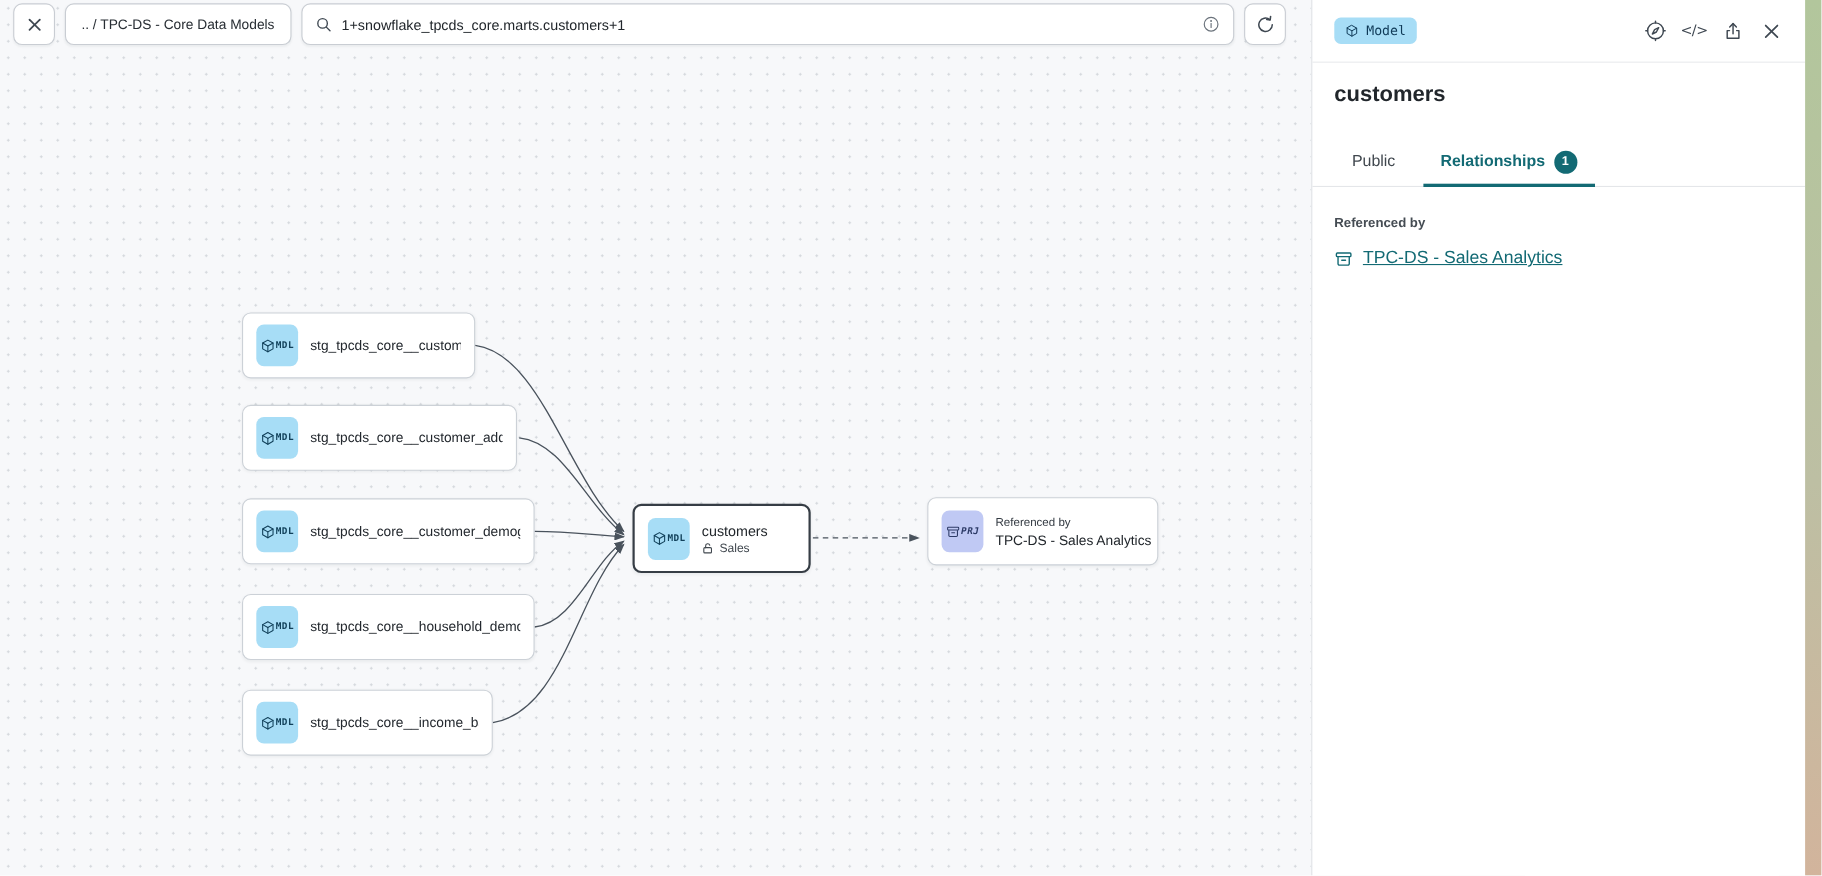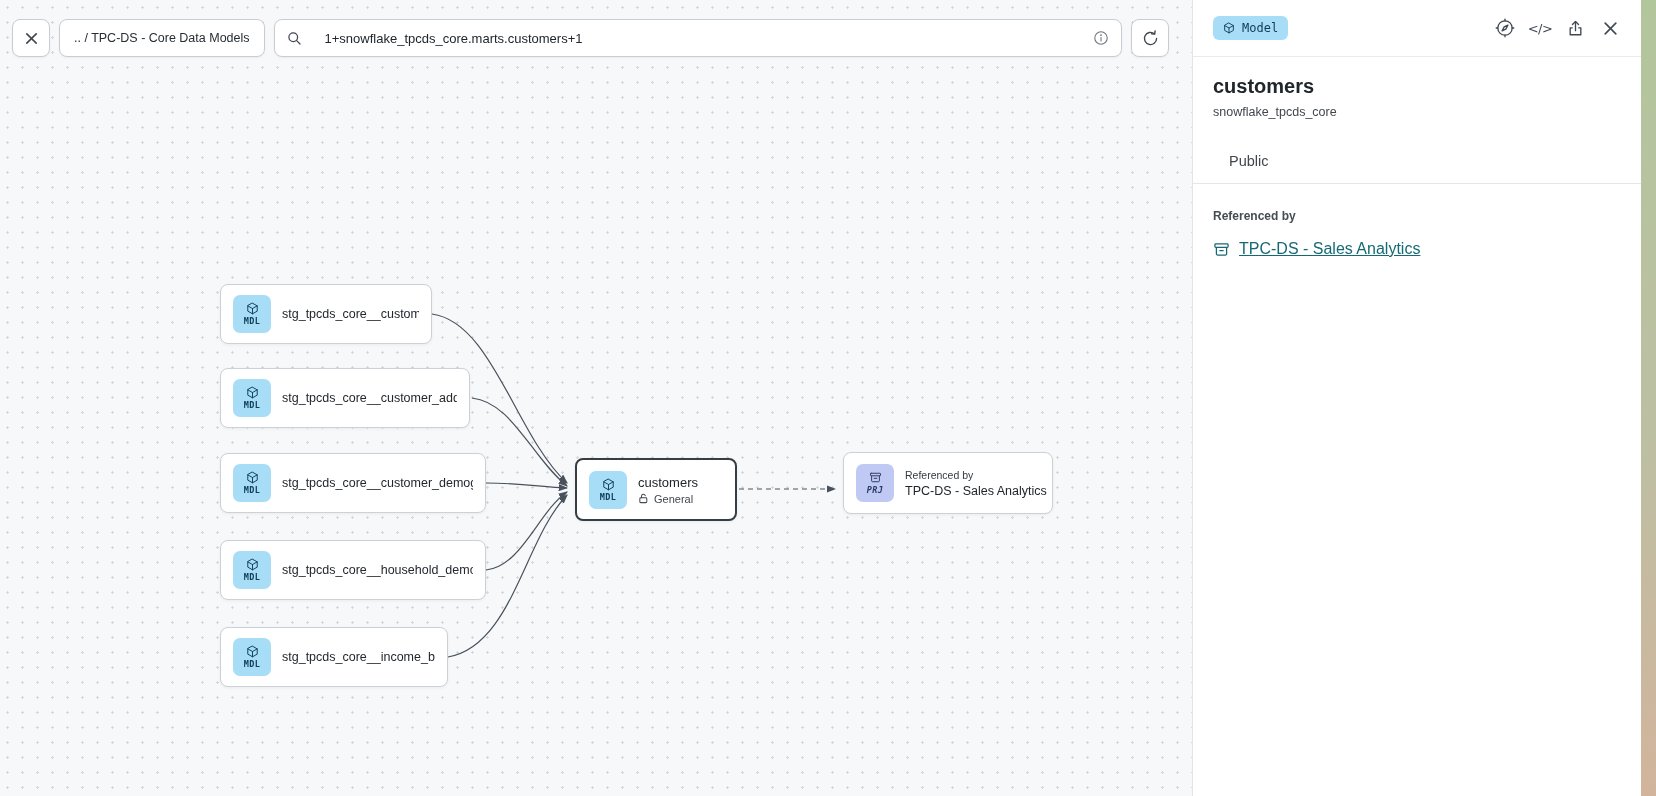--- a/index.html
+++ b/index.html
@@ -11,45 +11,45 @@
   .canvas {
     position:relative; flex:1; height:100%;
     background-color:#f7f8fa;
     background-image:radial-gradient(circle, #d4d7dc 1px, transparent 1.1px);
     background-size:15px 15px;
     border-right:1px solid #e2e4e8;
   }
   .edges { position:absolute; left:0; top:0; pointer-events:none; }
 
   
-  .tb { position:absolute; top:19px; left:12px; right:23px; display:flex; gap:9px; align-items:stretch; height:38px; }
+  .tb { position:absolute; top:3px; left:12px; right:23px; display:flex; gap:9px; align-items:stretch; height:38px; }
   .tb-btn, .crumb, .searchbar {
     background:#fff; border:1px solid #c9cdd3; border-radius:8px;
     display:flex; align-items:center; box-shadow:0 1px 2px rgba(25,35,45,.05);
   }
   .tb-btn { width:38px; justify-content:center; cursor:pointer; color:#343c45; }
   .crumb { padding:0 14px; font-size:12.5px; color:#272d33; white-space:nowrap; cursor:pointer; }
-  .searchbar { flex:1; padding:0 12px 0 12px; gap:23px; }
+  .searchbar { flex:1; padding:0 12px 0 12px; gap:9px; }
   .searchbar input {
     flex:1; border:none; outline:none; background:transparent;
     font-family:inherit; font-size:13px; color:#21262b;
   }
   .icon-stroke { stroke:#3f4852; fill:none; stroke-width:1.5; stroke-linecap:round; stroke-linejoin:round; }
 
   
   .node {
     position:absolute; display:flex; align-items:center; gap:11px;
     background:#fff; border:1px solid #ccd1d7; border-radius:8px;
     height:60px; padding:0 12px; box-shadow:0 1px 3px rgba(20,30,40,.06); cursor:pointer;
   }
   .node .lbl { font-size:12.5px; color:#23282e; white-space:nowrap; overflow:hidden; }
   .node.selected { border:2px solid #363d45; height:63px; }
   .chip {
     width:38px; height:38px; border-radius:7px; flex:none;
-    display:flex; flex-direction:column; align-items:center; justify-content:center; gap:1px;
+    display:flex; flex-direction:row; align-items:center; justify-content:center; gap:1px;
     background:var(--model-icon-bg,#a7ddf6); color:var(--icon-ink,#11405a);
   }
   .chip.prj { background:var(--project-icon-bg,#c0c9f4); color:#2c3a66;font-style:italic; }
   .chip .t { font-family:"DejaVu Sans Mono","Liberation Mono",monospace; font-size:8.5px; font-weight:bold; letter-spacing:.4px; }
   .node-col { display:flex; flex-direction:column; gap:3px; justify-content:center; }
   .node-title { font-size:13px; font-weight:500; color:#21262b; white-space:nowrap; }
   .node-sub { display:flex; align-items:center; gap:5px; font-size:11px; color:#41484f; }
   .node-cap { font-size:10.5px; color:#333a42; }
   .node-ref-title { font-size:12.5px; color:#21262b; white-space:nowrap; }
 
@@ -179,21 +179,21 @@
           </svg>
         <span class="t">MDL</span>
       </span>
       <span class="node-col">
         <span class="node-title">customers</span>
         <span class="node-sub">
           <svg width="11" height="11" viewBox="0 0 12 12" class="icon-stroke" style="stroke:#41484f;stroke-width:1.1">
               <rect x="2" y="5.3" width="7.6" height="5.2" rx="1"></rect>
               <path d="M3.8 5.3 V3.6 a2.1 2.1 0 0 1 4.1 -.7"></path>
             </svg>
-          <span>General</span>
+          <span>Sales</span>
         </span>
       </span>
     </div>
 
     <div class="node" style="left:843px;top:452px;width:210px;height:62px;">
       <span class="chip prj">
         <svg width="13" height="13" viewBox="0 0 16 16" class="icon-stroke" style="stroke:currentColor;stroke-width:1.2">
             <rect x="1.8" y="2.8" width="12.4" height="3.1" rx="0.8"></rect>
             <path d="M3.2 6.4 V12 a1.2 1.2 0 0 0 1.2 1.2 h7.2 a1.2 1.2 0 0 0 1.2 -1.2 V6.4"></path>
             <path d="M6.4 9 H9.6"></path>
@@ -270,24 +270,27 @@
         <button>
           <svg width="17" height="17" viewBox="0 0 16 16" class="icon-stroke" style="stroke-width:1.5">
               <path d="M3 3 L13 13"></path>
               <path d="M13 3 L3 13"></path>
             </svg>
         </button>
       </span>
     </div>
 
     <div class="p-title">customers</div>
-    <div class="p-sub">snowflake_tpcds_core</div>
 
     <div class="tabs">
       <div class="tab">Public</div>
+      <div class="tab active">
+        <span>Relationships</span>
+        <span class="tab-badge">1</span>
+      </div>
     </div>
 
     <div class="p-section">
       <div class="section-label">Referenced by</div>
       <div class="ref-row">
         <svg width="17" height="17" viewBox="0 0 16 16" class="icon-stroke" style="stroke:#136a74;stroke-width:1.2">
             <rect x="1.8" y="2.8" width="12.4" height="3.1" rx="0.8"></rect>
             <path d="M3.2 6.4 V12 a1.2 1.2 0 0 0 1.2 1.2 h7.2 a1.2 1.2 0 0 0 1.2 -1.2 V6.4"></path>
             <path d="M6.4 9 H9.6"></path>
           </svg>

